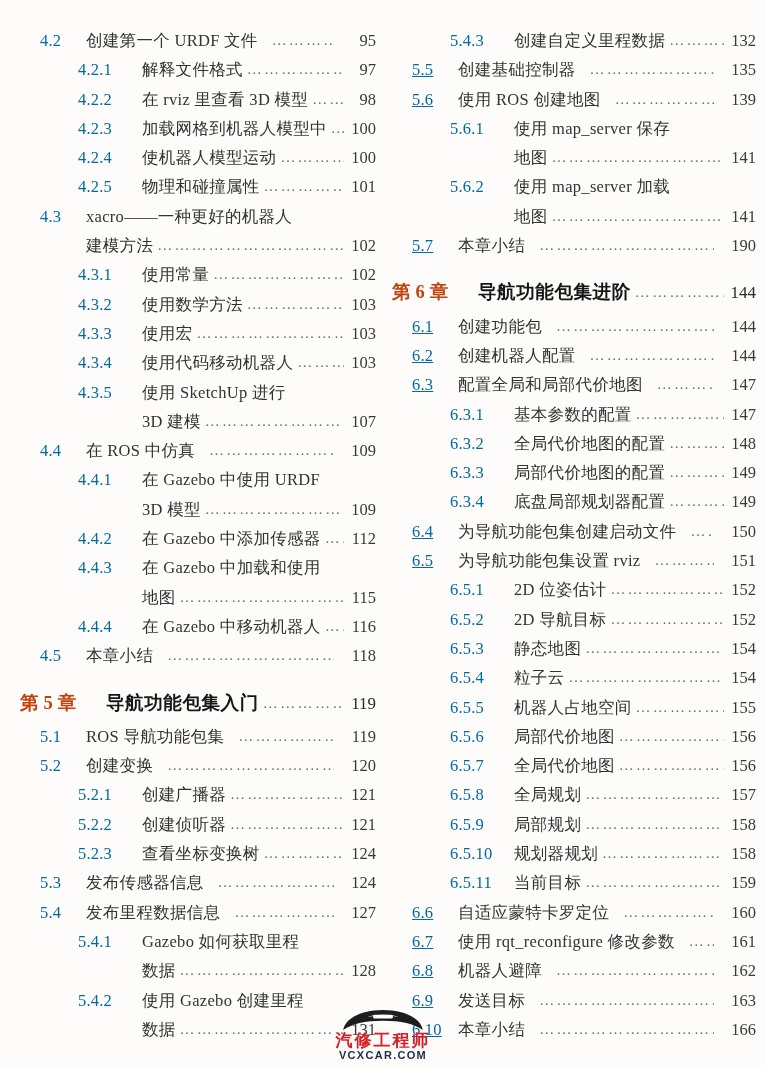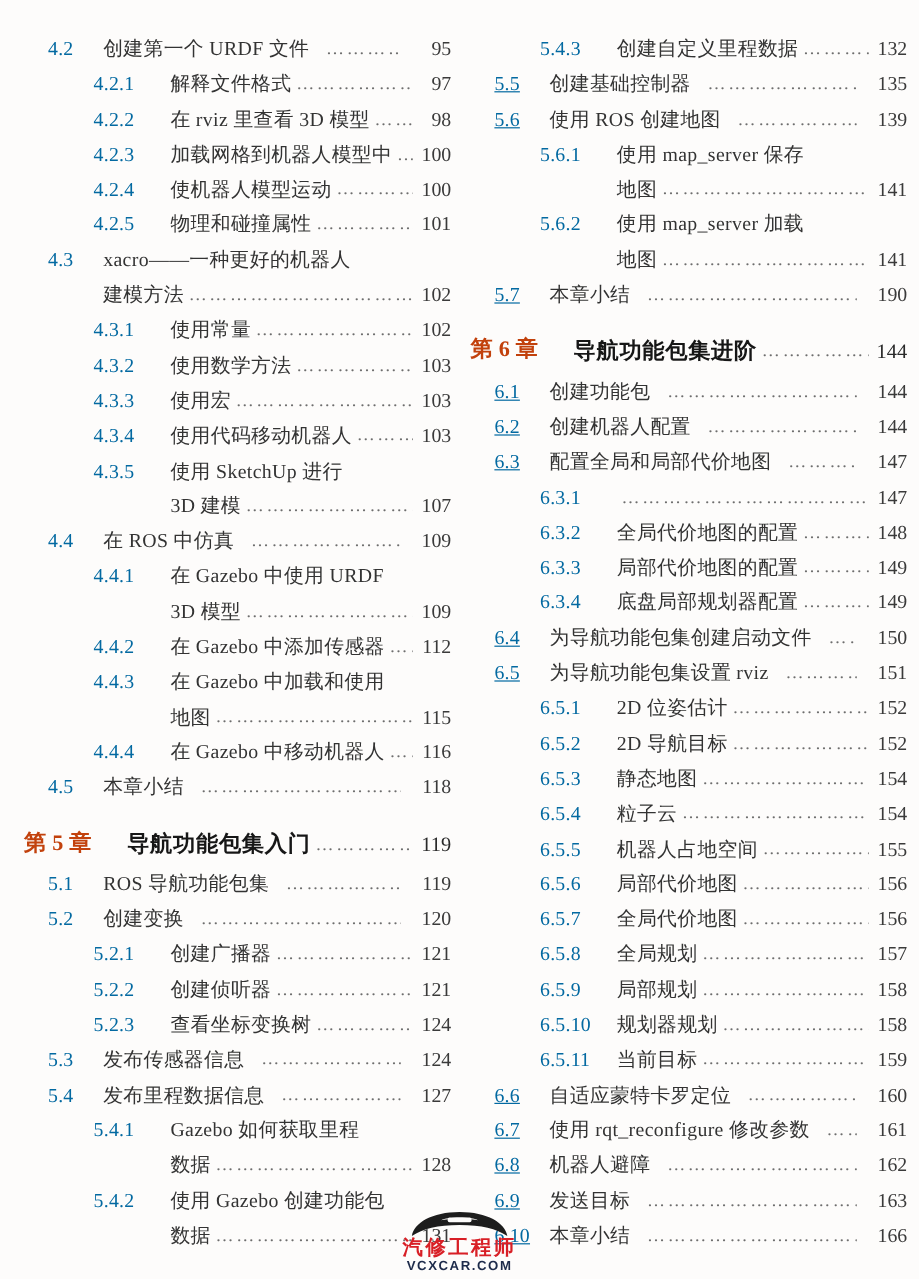--- a/index.html
+++ b/index.html
@@ -399,21 +399,21 @@
       <div class="toc-row cont3">
         <span class="title-wrap">
           <span class="title">数据</span>
           <span class="leader">…………………………………………</span>
           <span class="page">128</span>
         </span>
       </div>
       <div class="toc-row lvl3">
         <span class="num">5.4.2</span>
         <span class="title-wrap">
-          <span class="title">使用 Gazebo 创建功能包</span>
+          <span class="title">使用 Gazebo 创建里程</span>
         </span>
       </div>
       <div class="toc-row cont3">
         <span class="title-wrap">
           <span class="title">数据</span>
           <span class="leader">…………………………………………</span>
           <span class="page">131</span>
         </span>
       </div>
     </div>
@@ -504,20 +504,21 @@
         <span class="num">6.3</span>
         <span class="title-wrap">
           <span class="title">配置全局和局部代价地图</span>
           <span class="leader">…………………………………………</span>
           <span class="page">147</span>
         </span>
       </div>
       <div class="toc-row lvl3">
         <span class="num">6.3.1</span>
         <span class="title-wrap">
+          <span class="title">基本参数的配置</span>
           <span class="leader">…………………………………………</span>
           <span class="page">147</span>
         </span>
       </div>
       <div class="toc-row lvl3">
         <span class="num">6.3.2</span>
         <span class="title-wrap">
           <span class="title">全局代价地图的配置</span>
           <span class="leader">…………………………………………</span>
           <span class="page">148</span>

